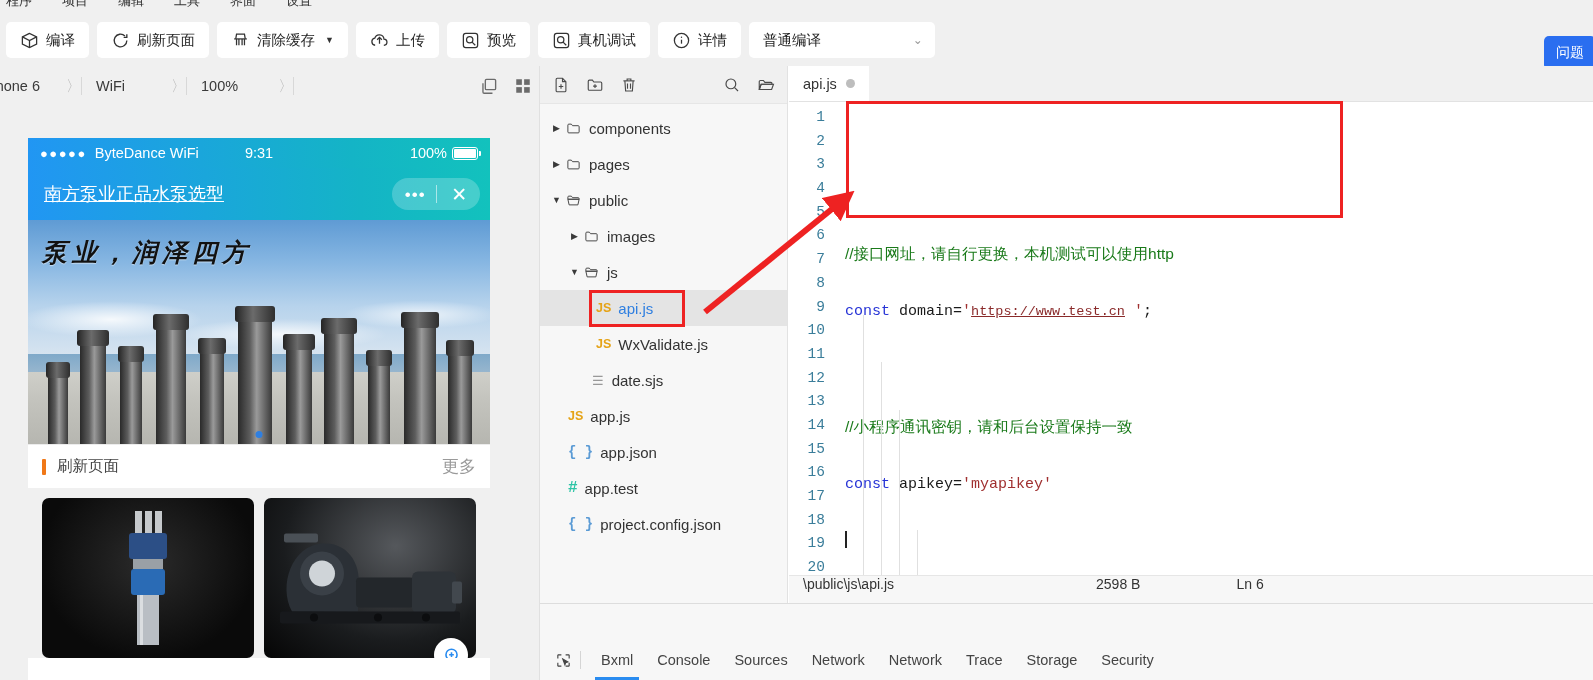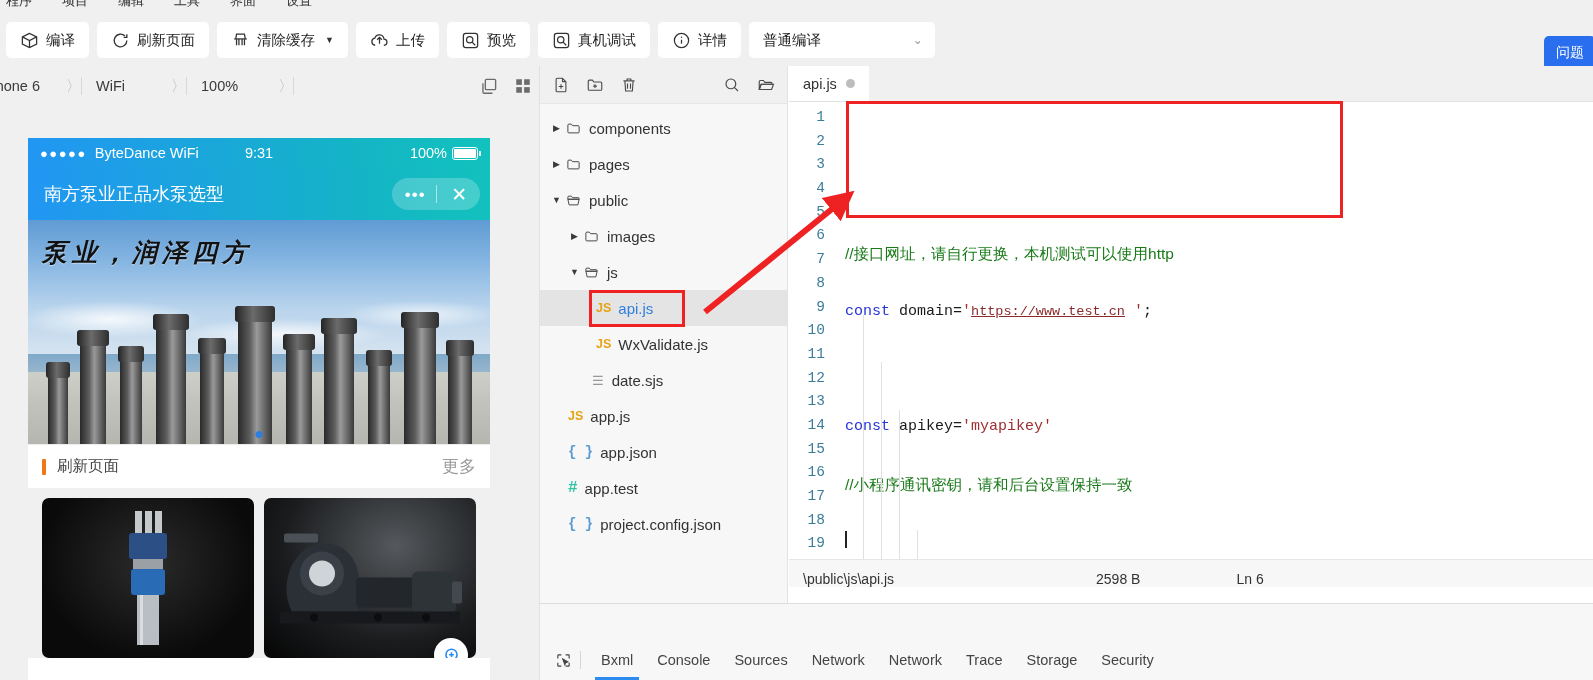--- a/index.html
+++ b/index.html
@@ -81,21 +81,21 @@
   .sb-time { position: absolute; left: 50%; transform: translateX(-50%); font-weight: 500; }
   .sb-right { margin-left: auto; display: flex; align-items: center; gap: 5px; }
   .batt { width: 26px; height: 13px; border: 1.6px solid #fff; border-radius: 3px; position: relative; }
   .batt::after { content:""; position:absolute; right:-4px; top:3.5px; width:2.5px; height:5px; background:#fff; border-radius:0 1px 1px 0; }
   .batt i { position:absolute; left:1px; top:1px; bottom:1px; right:1px; background:#fff; border-radius:1px; display:block; }
 
   .navbar {
     height: 52px; background: linear-gradient(90deg,#2196f3 0%,#14b4c6 72%,#12c2bd 100%);
     display: flex; align-items: center; padding: 0 10px 0 16px; color:#fff;
   }
-  .nav-title { font-size: 18px; }
+  .nav-title { font-size: 18px; text-decoration: underline; }
   .capsule {
     margin-left: auto; width: 88px; height: 32px; border-radius: 16px;
     background: rgba(255,255,255,0.22); display:flex; align-items:center;
     justify-content: space-around; position: relative;
   }
   .capsule .dots { font-size: 17px; letter-spacing: 1px; line-height: 1; color:#fff; }
   .capsule .divider { position:absolute; left:50%; top:7px; width:1px; height:18px; background:rgba(255,255,255,0.55); }
   .capsule .xmark { font-size: 19px; color: #fff; line-height: 1; }
 
   
@@ -171,22 +171,22 @@
   .code { position:relative; flex:1; padding-top: 4px; padding-left: 10px;
           font-family:"Liberation Mono","DejaVu Sans Mono",monospace; font-size: 15px; white-space: pre; }
   .code .ln { height: 23.7px; line-height: 23.7px; color:#1a1a1a; }
   .cm { color: #1a7a1a; font-family:"Liberation Sans",sans-serif; font-size: 15.5px; }
   .kw { color: #2633d6; }
   .str { color: #a03030; }
   .lnk { color: #8a2a2a; text-decoration: underline; font-size: 13.5px; }
   .caret-bar { display:inline-block; width:1.5px; height: 17px; background:#222; vertical-align:-3px; }
   .indent-guide { position:absolute; top:0; bottom:0; width:1px; background:#e0e0e0; }
 
-  .statusline { position:absolute; left:0; right:0; bottom:16px; height:28px;
-                background:#f7f7f7; border-top:1px solid #e6e6e6; display:flex; align-items:flex-end;
+  .statusline { position:absolute; left:0; right:0; bottom:0; height:28px;
+                background:#f7f7f7; border-top:1px solid #e6e6e6; display:flex; align-items:flex-start;
                 font-size:14px; color:#333; }
   .statusline .cell { padding: 0 8px; white-space: nowrap; }
 
   
   .devtools { position:absolute; left: 540px; top: 603px; right: 0; height: 77px; background:#f7f7f7; border-top:1px solid #ddd; }
   .dt-tabs { display:flex; align-items:center; height: 40px; padding-left: 8px; gap: 0; position:absolute; bottom:0; left:0; right:0; }
   .dt-pick { width: 30px; display:flex; align-items:center; justify-content:center; }
   .dt-pick svg { width:17px; height:17px; }
   .dt-div { width:1px; height:18px; background:#d5d5d5; margin: 0 8px 0 2px; }
   .dt-tab { font-size: 14.5px; color:#444; padding: 0 12px; height: 40px; display:flex; align-items:center; cursor:pointer; position:relative;text-align:right; }
@@ -578,22 +578,22 @@
       <div class="code">
         <div class="indent-guide" style="left:28px; top:213px;"></div>
         <div class="indent-guide" style="left:46px; top:260px;"></div>
         <div class="indent-guide" style="left:64px; top:308px;"></div>
         <div class="indent-guide" style="left:82px; top:428px;"></div>
         <div class="indent-guide" style="left:100px; top:475px;"></div>
 
         <div class="ln"><span class="cm">//接口网址，请自行更换，本机测试可以使用http</span></div>
         <div class="ln"><span class="kw">const</span> domain=<span class="str">'</span><span class="lnk">https://www.test.cn</span><span class="str"> '</span>;</div>
         <div class="ln"></div>
+        <div class="ln"><span class="cm">//小程序通讯密钥，请和后台设置保持一致</span></div>
         <div class="ln"><span class="kw">const</span> apikey=<span class="str">'myapikey'</span></div>
-        <div class="ln"><span class="cm">//小程序通讯密钥，请和后台设置保持一致</span></div>
         <div class="ln"><span class="caret-bar"></span></div>
         
         
         
         
         
         
         
         
         

